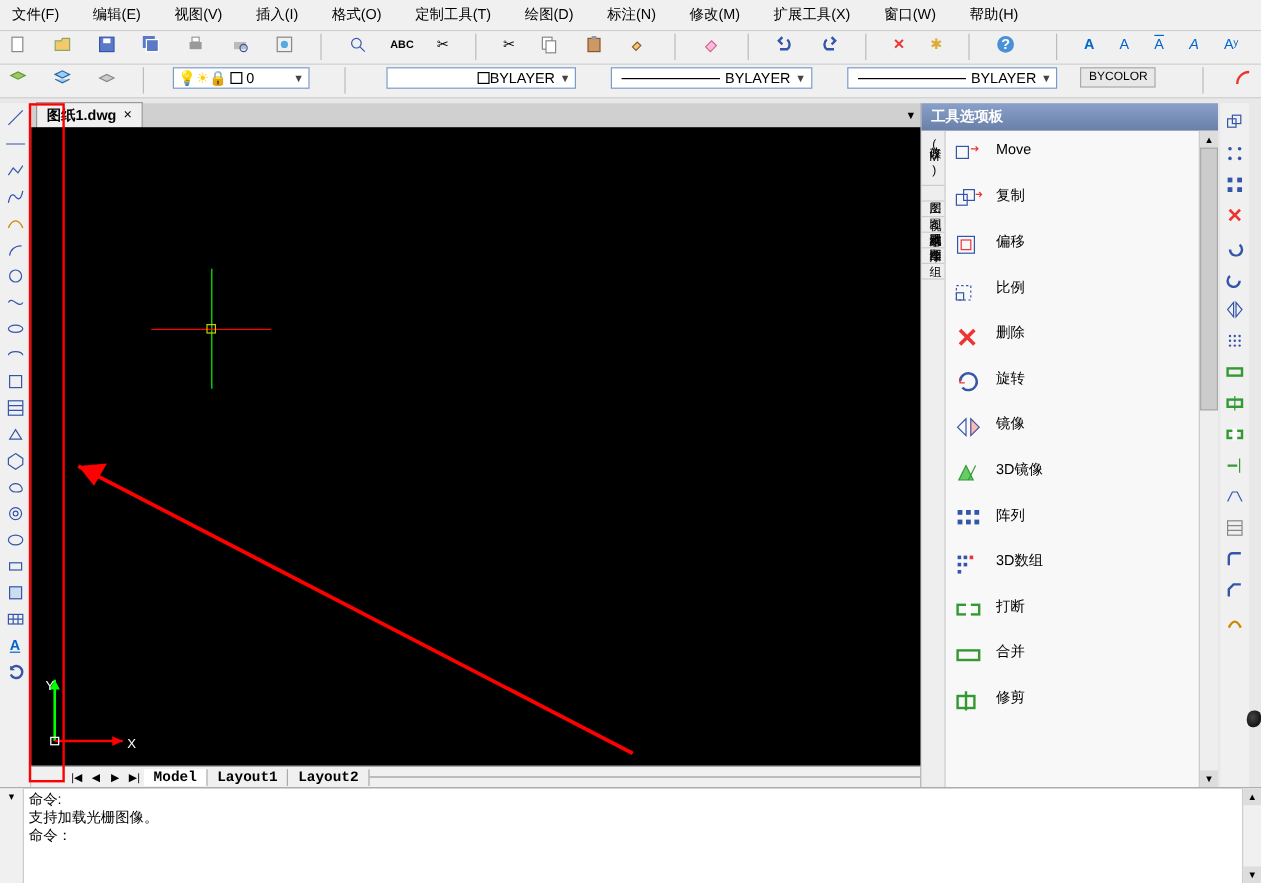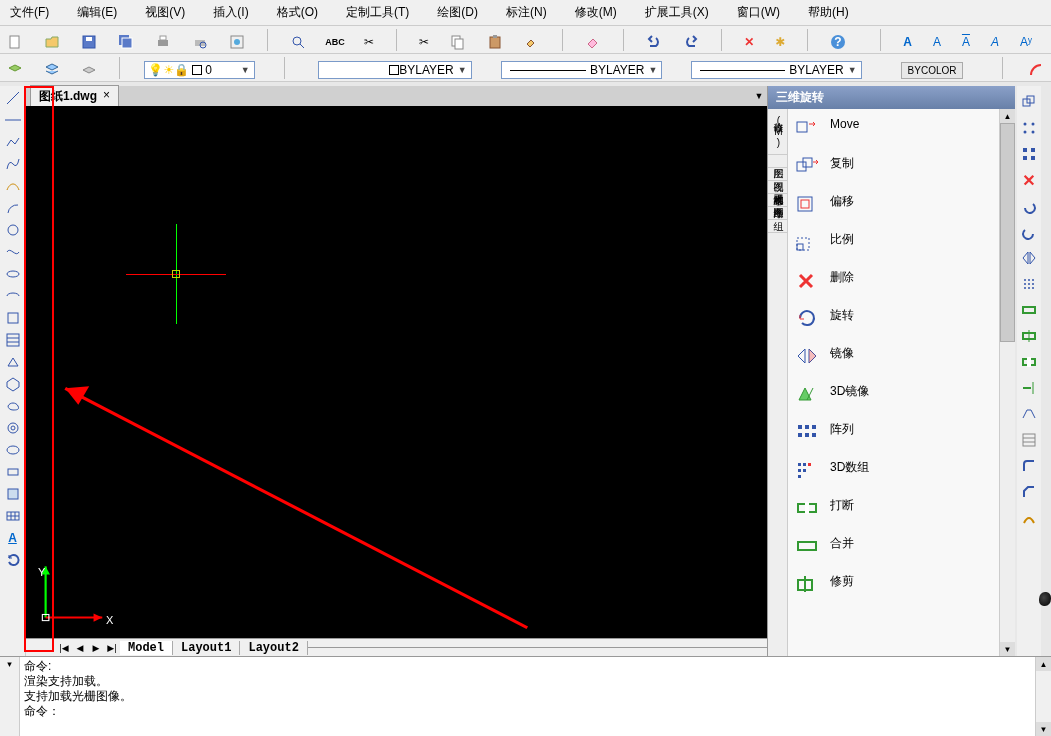--- a/index.html
+++ b/index.html
@@ -3,21 +3,21 @@
 <meta charset="utf-8">
 <style>
 * { box-sizing: border-box; margin: 0; padding: 0; font-family: "SimSun", "宋体", Arial, sans-serif; font-size: 12px; }
 body { width: 1051px; height: 736px; background: #e8e8e8; overflow: hidden; position: relative; }
 
 
 .menubar { display: flex; padding: 2px 4px; background: #f0f0f0; border-bottom: 1px solid #ccc; gap: 16px; }
 .menubar span { padding: 2px 6px; cursor: default; }
 
 
-.toolbar-row { display: flex; align-items: flex-end; padding: 2px 6px; background: #f0f0f0; border-bottom: 1px solid #ccc; gap: 19px; min-height: 28px; }
+.toolbar-row { display: flex; align-items: flex-start; padding: 2px 6px; background: #f0f0f0; border-bottom: 1px solid #ccc; gap: 19px; min-height: 28px; }
 .tb-btn { width: 18px; height: 18px; display: inline-flex; align-items: center; justify-content: center; border: 1px solid transparent; cursor: pointer; }
 .vsep { width: 4px; height: 22px; border-left: 1px solid #bbb; margin: 0 2px; }
 .tb-svg { width: 16px; height: 16px; }
 .dropdown { border: 1px solid #7a9ac9; background: #fff; padding: 1px 4px; font-size: 11px; display: inline-flex; align-items: center; }
 .dropdown .arrow { margin-left: 4px; font-size: 9px; color: #444; }
 .style-box { width: 112px; background: #f97316; border: 1px solid #7a9ac9; padding: 1px 4px; margin-left: 4px; }
 
 .layer-box { width: 130px; }
 .linetype-box { width: 180px; display: flex; justify-content: flex-end; align-items: center; margin-left: 10px; }
 .linetype-box .line-preview { flex: 1; border-top: 1px solid #000; margin: 0 4px; }
@@ -300,21 +300,21 @@
   <span class="dropdown linetype-box" style="width:190px">
     <span class="line-preview"></span>
       <span>BYLAYER</span>
       <span class="arrow">▼</span>
   </span>
   <span class="dropdown linetype-box" style="width:200px">
     <span class="line-preview"></span>
       <span>BYLAYER</span>
       <span class="arrow">▼</span>
   </span>
-  <span class="bycolor-btn" style="margin-left:20px">BYCOLOR</span>
+  <span class="bycolor-btn" style="">BYCOLOR</span>
   <span class="vsep" style="margin-left:20px"></span>
   <span class="tb-btn">
       <svg class="tb-svg" viewBox="0 0 16 16">
         <path d="M3 13 A10 10 0 0 1 13 3" fill="none" stroke="#e33" stroke-width="2"></path>
       </svg>
     </span>
 </div>
 
 <div class="workspace">
   <div class="red-highlight"></div>
@@ -469,21 +469,21 @@
       <span class="nav-btn">▶|</span>
       <span class="lt active">Model</span>
       <span class="lt">Layout1</span>
       <span class="lt">Layout2</span>
       <span class="rest"></span>
     </div>
   </div>
 
   <div class="palette">
     <div class="palette-header">
-      <span>三维旋转</span>
+      <span>工具选项板</span>
     </div>
     <div class="palette-body">
       <div class="vtabs">
         <span class="vtab">修改(M)</span>
         <span class="vtab">图层</span>
         <span class="vtab">视图</span>
         <span class="vtab">三维动态观察</span>
         <span class="vtab">绘图顺序</span>
         <span class="vtab">组</span>
         <span class="vtab"></span>
@@ -727,21 +727,20 @@
       </svg>
     </span>
 </div>
 
 <div class="cmd-area">
   <div class="cmd-left">
     <span style="font-size:9px">▾</span>
   </div>
   <div class="cmd-text">
     <div>命令:</div>
-    <div>渲染支持加载。</div>
     <div>支持加载光栅图像。</div>
     <div>命令：</div>
   </div>
   <div class="cmd-scroll">
     <div class="scroll-btn">▲</div>
       <div style="flex:1"></div>
       <div class="scroll-btn">▼</div>
   </div>
 </div>
 

